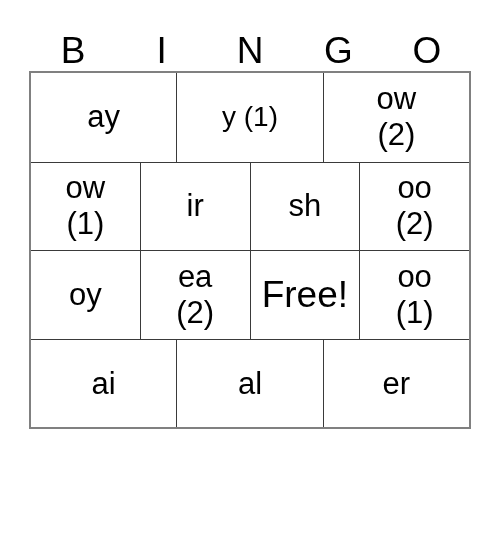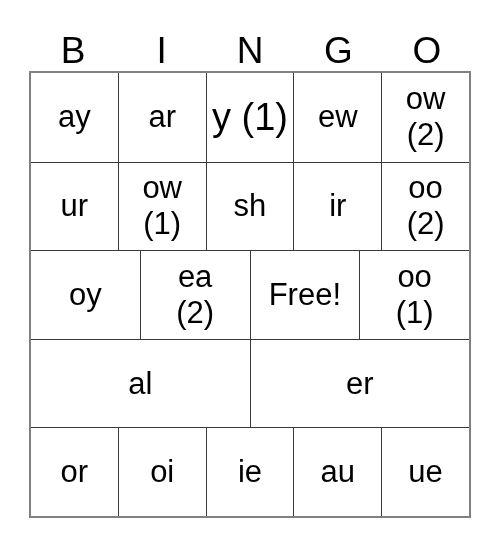--- a/index.html
+++ b/index.html
@@ -74,24 +74,24 @@
   .cell + .cell {
     border-left: 1px solid #3a3a3a;
   }
   .cell-text {
     display: block;
     width: 100%;
     white-space: pre-line;
   }
   
   .cell.wide .cell-text {
-    font-size: 38px;
+    font-size: 28px;
   }
   .cell.free .cell-text {
-    font-size: 31px;
+    font-size: 37px;
   }
 </style>
 </head>
 <body>
 
 <div id="bingo-card">
 
   <div class="header-row">
     <div class="header-cell">B</div>
     <div class="header-cell">I</div>
@@ -99,48 +99,39 @@
     <div class="header-cell">G</div>
     <div class="header-cell">O</div>
   </div>
 
   <div class="grid">
 
     <div class="grid-row">
       <div class="cell">
           <span class="cell-text">ay</span>
         </div>
-      <div class="cell">
-          <span class="cell-text">ar</span>
-        </div>
       <div class="cell wide">
           <span class="cell-text">y (1)</span>
-        </div>
-      <div class="cell">
-          <span class="cell-text">ew</span>
         </div>
       <div class="cell">
           <span class="cell-text">ow
 (2)</span>
         </div>
     </div>
 
     <div class="grid-row">
       <div class="cell">
-          <span class="cell-text">ur</span>
-        </div>
-      <div class="cell">
           <span class="cell-text">ow
 (1)</span>
         </div>
       <div class="cell">
-          <span class="cell-text">sh</span>
+          <span class="cell-text">ir</span>
         </div>
       <div class="cell">
-          <span class="cell-text">ir</span>
+          <span class="cell-text">sh</span>
         </div>
       <div class="cell">
           <span class="cell-text">oo
 (2)</span>
         </div>
     </div>
 
     <div class="grid-row">
       <div class="cell">
           <span class="cell-text">oy</span>
@@ -153,39 +144,25 @@
           <span class="cell-text">Free!</span>
         </div>
       <div class="cell">
           <span class="cell-text">oo
 (1)</span>
         </div>
     </div>
 
     <div class="grid-row">
       <div class="cell">
+          <span class="cell-text">ai</span>
+        </div>
+      <div class="cell">
           <span class="cell-text">al</span>
         </div>
       <div class="cell">
           <span class="cell-text">er</span>
         </div>
     </div>
 
-    <div class="grid-row">
-      <div class="cell">
-          <span class="cell-text">or</span>
-        </div>
-      <div class="cell">
-          <span class="cell-text">oi</span>
-        </div>
-      <div class="cell">
-          <span class="cell-text">ie</span>
-        </div>
-      <div class="cell">
-          <span class="cell-text">au</span>
-        </div>
-      <div class="cell">
-          <span class="cell-text">ue</span>
-        </div>
-    </div>
 
   </div>
 </div>
 
 </body></html>

